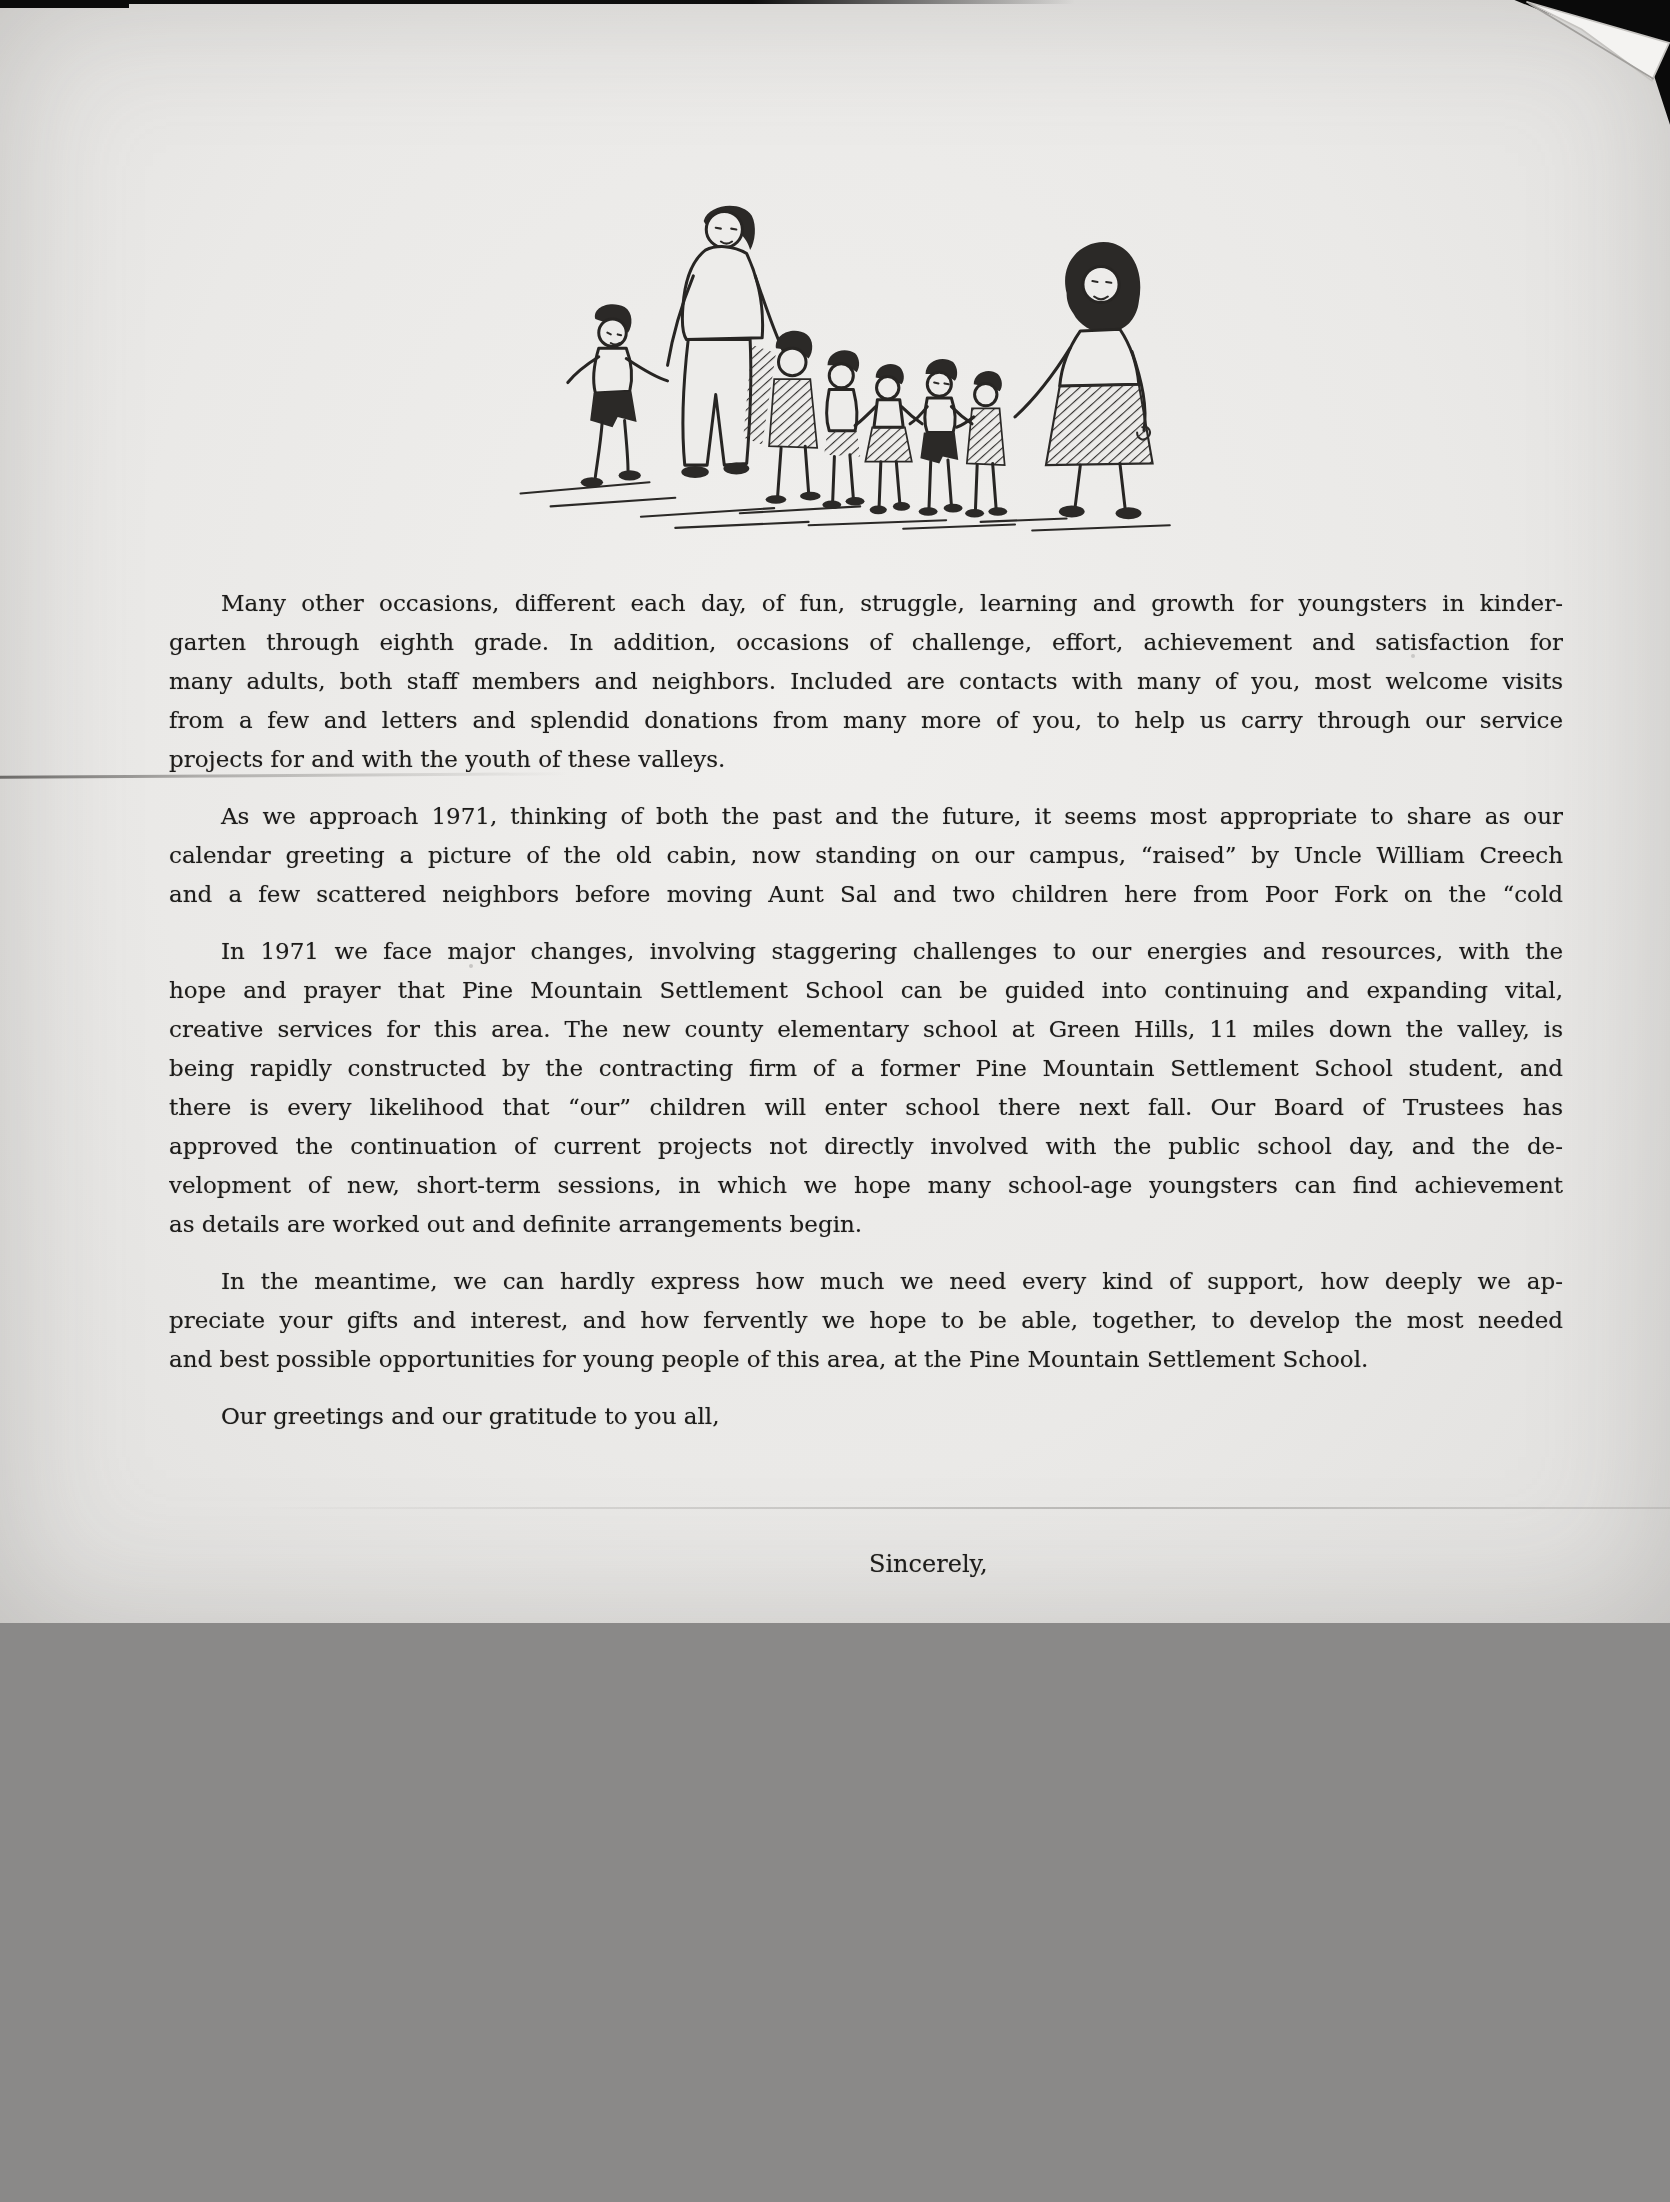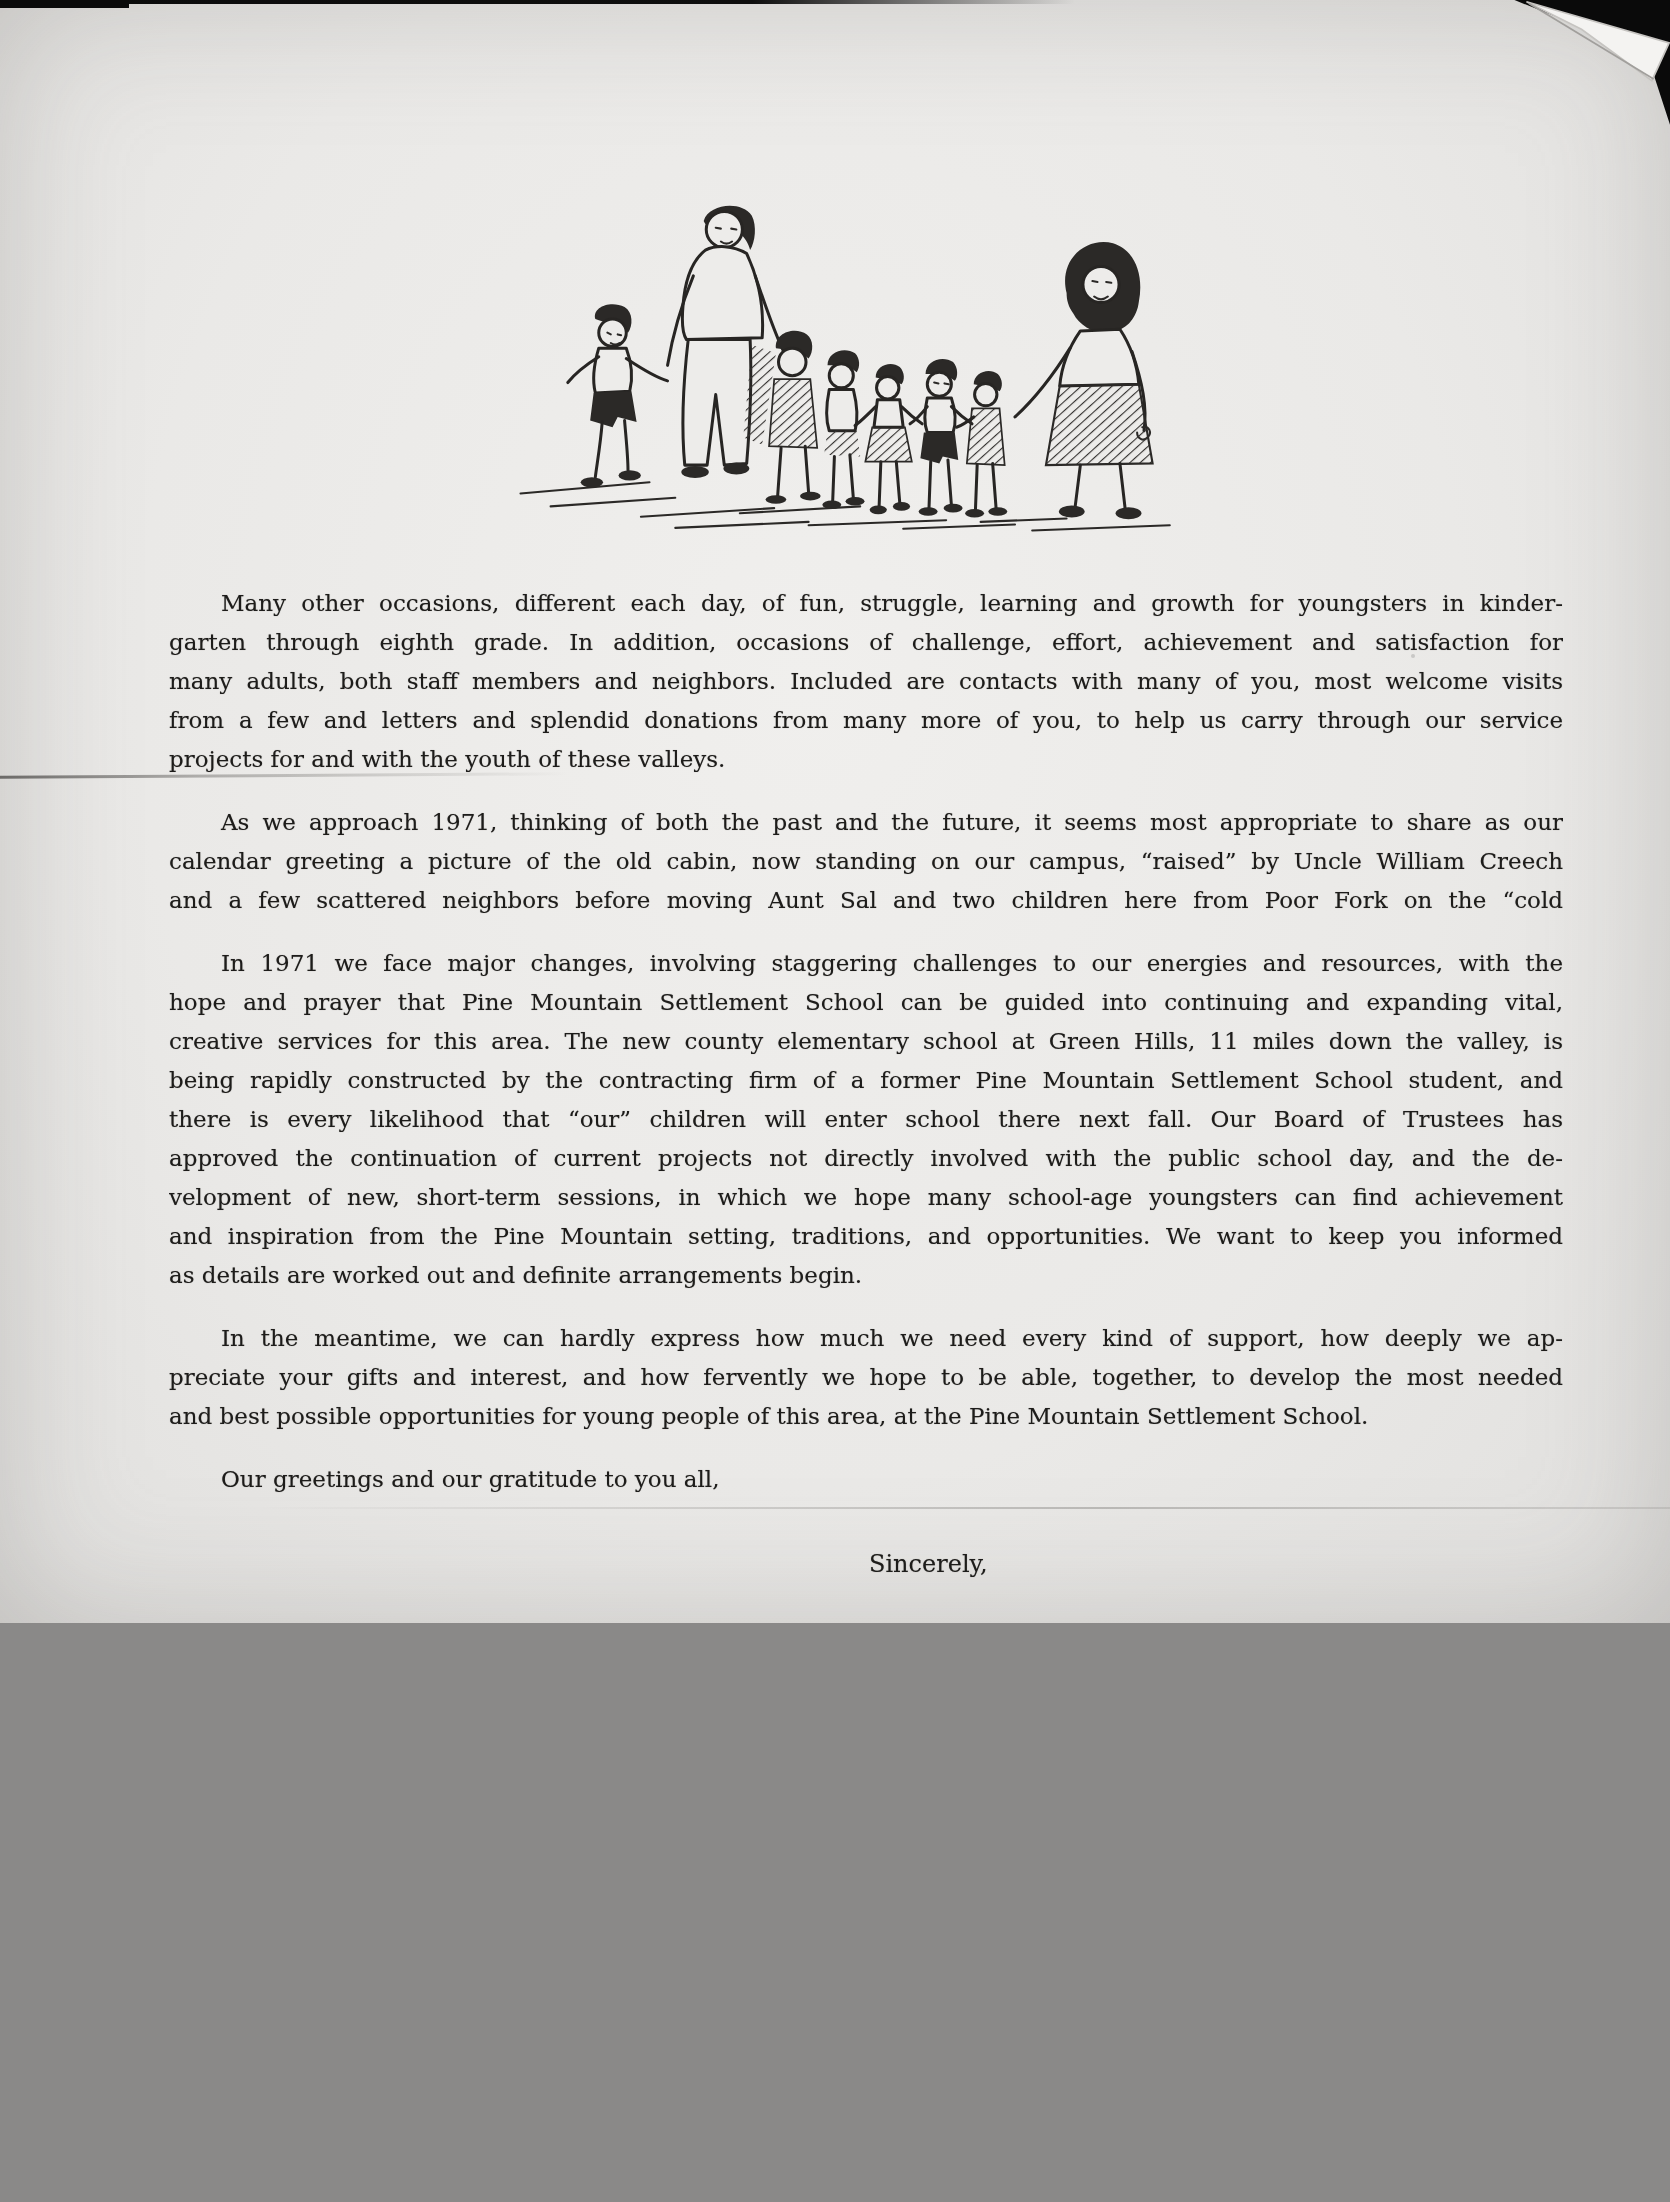--- a/index.html
+++ b/index.html
@@ -31,21 +31,21 @@
     background:radial-gradient(ellipse,rgba(96,94,90,0.22),rgba(96,94,90,0) 70%);}
   .speck{position:absolute;width:4.3px;height:4.3px;border-radius:50%;background:rgba(48,46,44,0.5);}
 
   
   .letter-body{
     position:absolute;left:169px;top:584px;width:1394px;
     font-size:23px;line-height:39px;
     color:#1d1c1a;
     text-shadow:0 0 0.9px rgba(29,28,26,0.4);
   }
-  .paragraph + .paragraph{margin-top:24px;}
+  .paragraph + .paragraph{margin-top:18px;}
   .line{text-align:justify;text-align-last:justify;height:39px;overflow:hidden;}
   .line.first{text-indent:52px;}
   .line.last{text-align-last:left;}
 
   .sincerely{position:absolute;left:858px;top:1547px;font-size:24px;line-height:34px;
     color:#1d1c1a;text-shadow:0 0 0.9px rgba(29,28,26,0.4);margin-left:11px;}
   .signature-svg{position:absolute;left:843px;top:1626px;width:430px;height:108px;}
   .typed-name{position:absolute;left:860px;top:1719px;font-size:20px;font-weight:600;
     letter-spacing:0.3px;white-space:pre;color:#171615;text-shadow:0 0 0.9px rgba(23,22,21,0.45);}
 
@@ -204,21 +204,20 @@
         <div class="line">and a few scattered neighbors before moving Aunt Sal and two children here from Poor Fork on the “cold</div>
       </div>
       <div class="paragraph">
         <div class="line first">In 1971 we face major changes, involving staggering challenges to our energies and resources, with the</div>
         <div class="line">hope and prayer that Pine Mountain Settlement School can be guided into continuing and expanding vital,</div>
         <div class="line">creative services for this area. The new county elementary school at Green Hills, 11 miles down the valley, is</div>
         <div class="line">being rapidly constructed by the contracting firm of a former Pine Mountain Settlement School student, and</div>
         <div class="line">there is every likelihood that “our” children will enter school there next fall. Our Board of Trustees has</div>
         <div class="line">approved the continuation of current projects not directly involved with the public school day, and the de-</div>
         <div class="line">velopment of new, short-term sessions, in which we hope many school-age youngsters can find achievement</div>
-        <div class="line">and inspiration from the Pine Mountain setting, traditions, and opportunities. We want to keep you informed</div>
         <div class="line last">as details are worked out and definite arrangements begin.</div>
       </div>
       <div class="paragraph">
         <div class="line first">In the meantime, we can hardly express how much we need every kind of support, how deeply we ap-</div>
         <div class="line">preciate your gifts and interest, and how fervently we hope to be able, together, to develop the most needed</div>
         <div class="line last">and best possible opportunities for young people of this area, at the Pine Mountain Settlement School.</div>
       </div>
       <div class="paragraph">
         <div class="line first last">Our greetings and our gratitude to you all,</div>
       </div>

